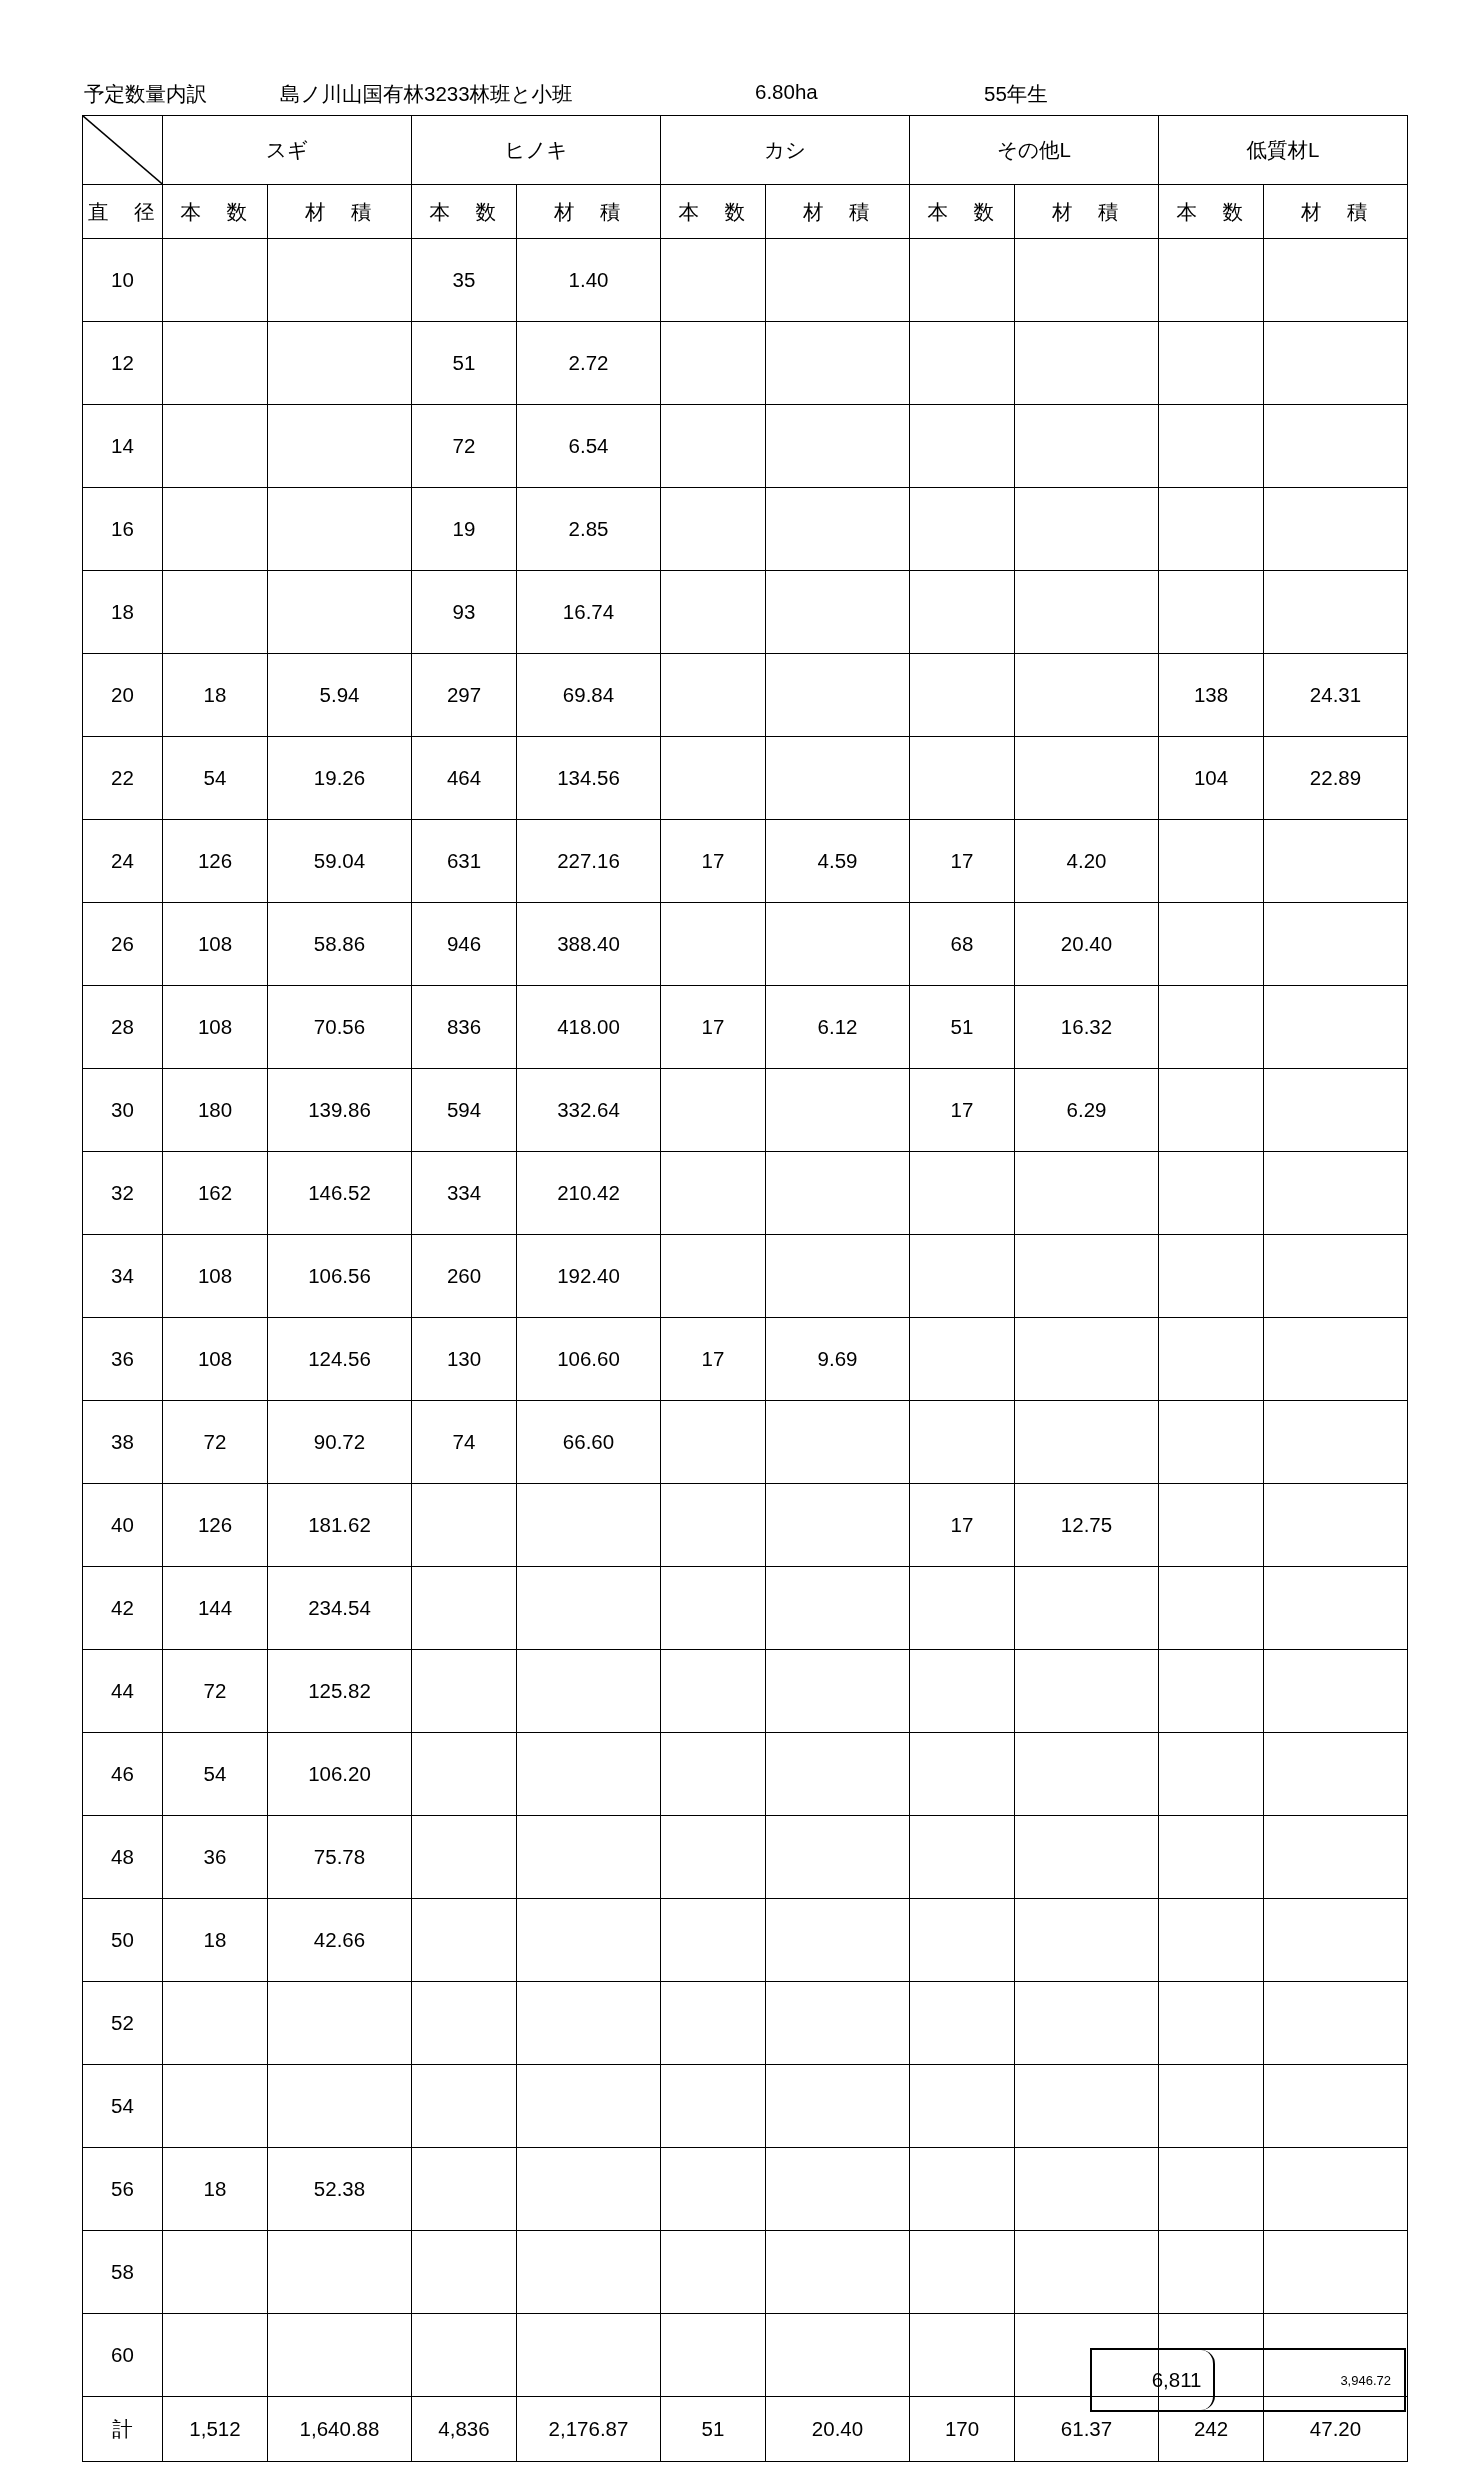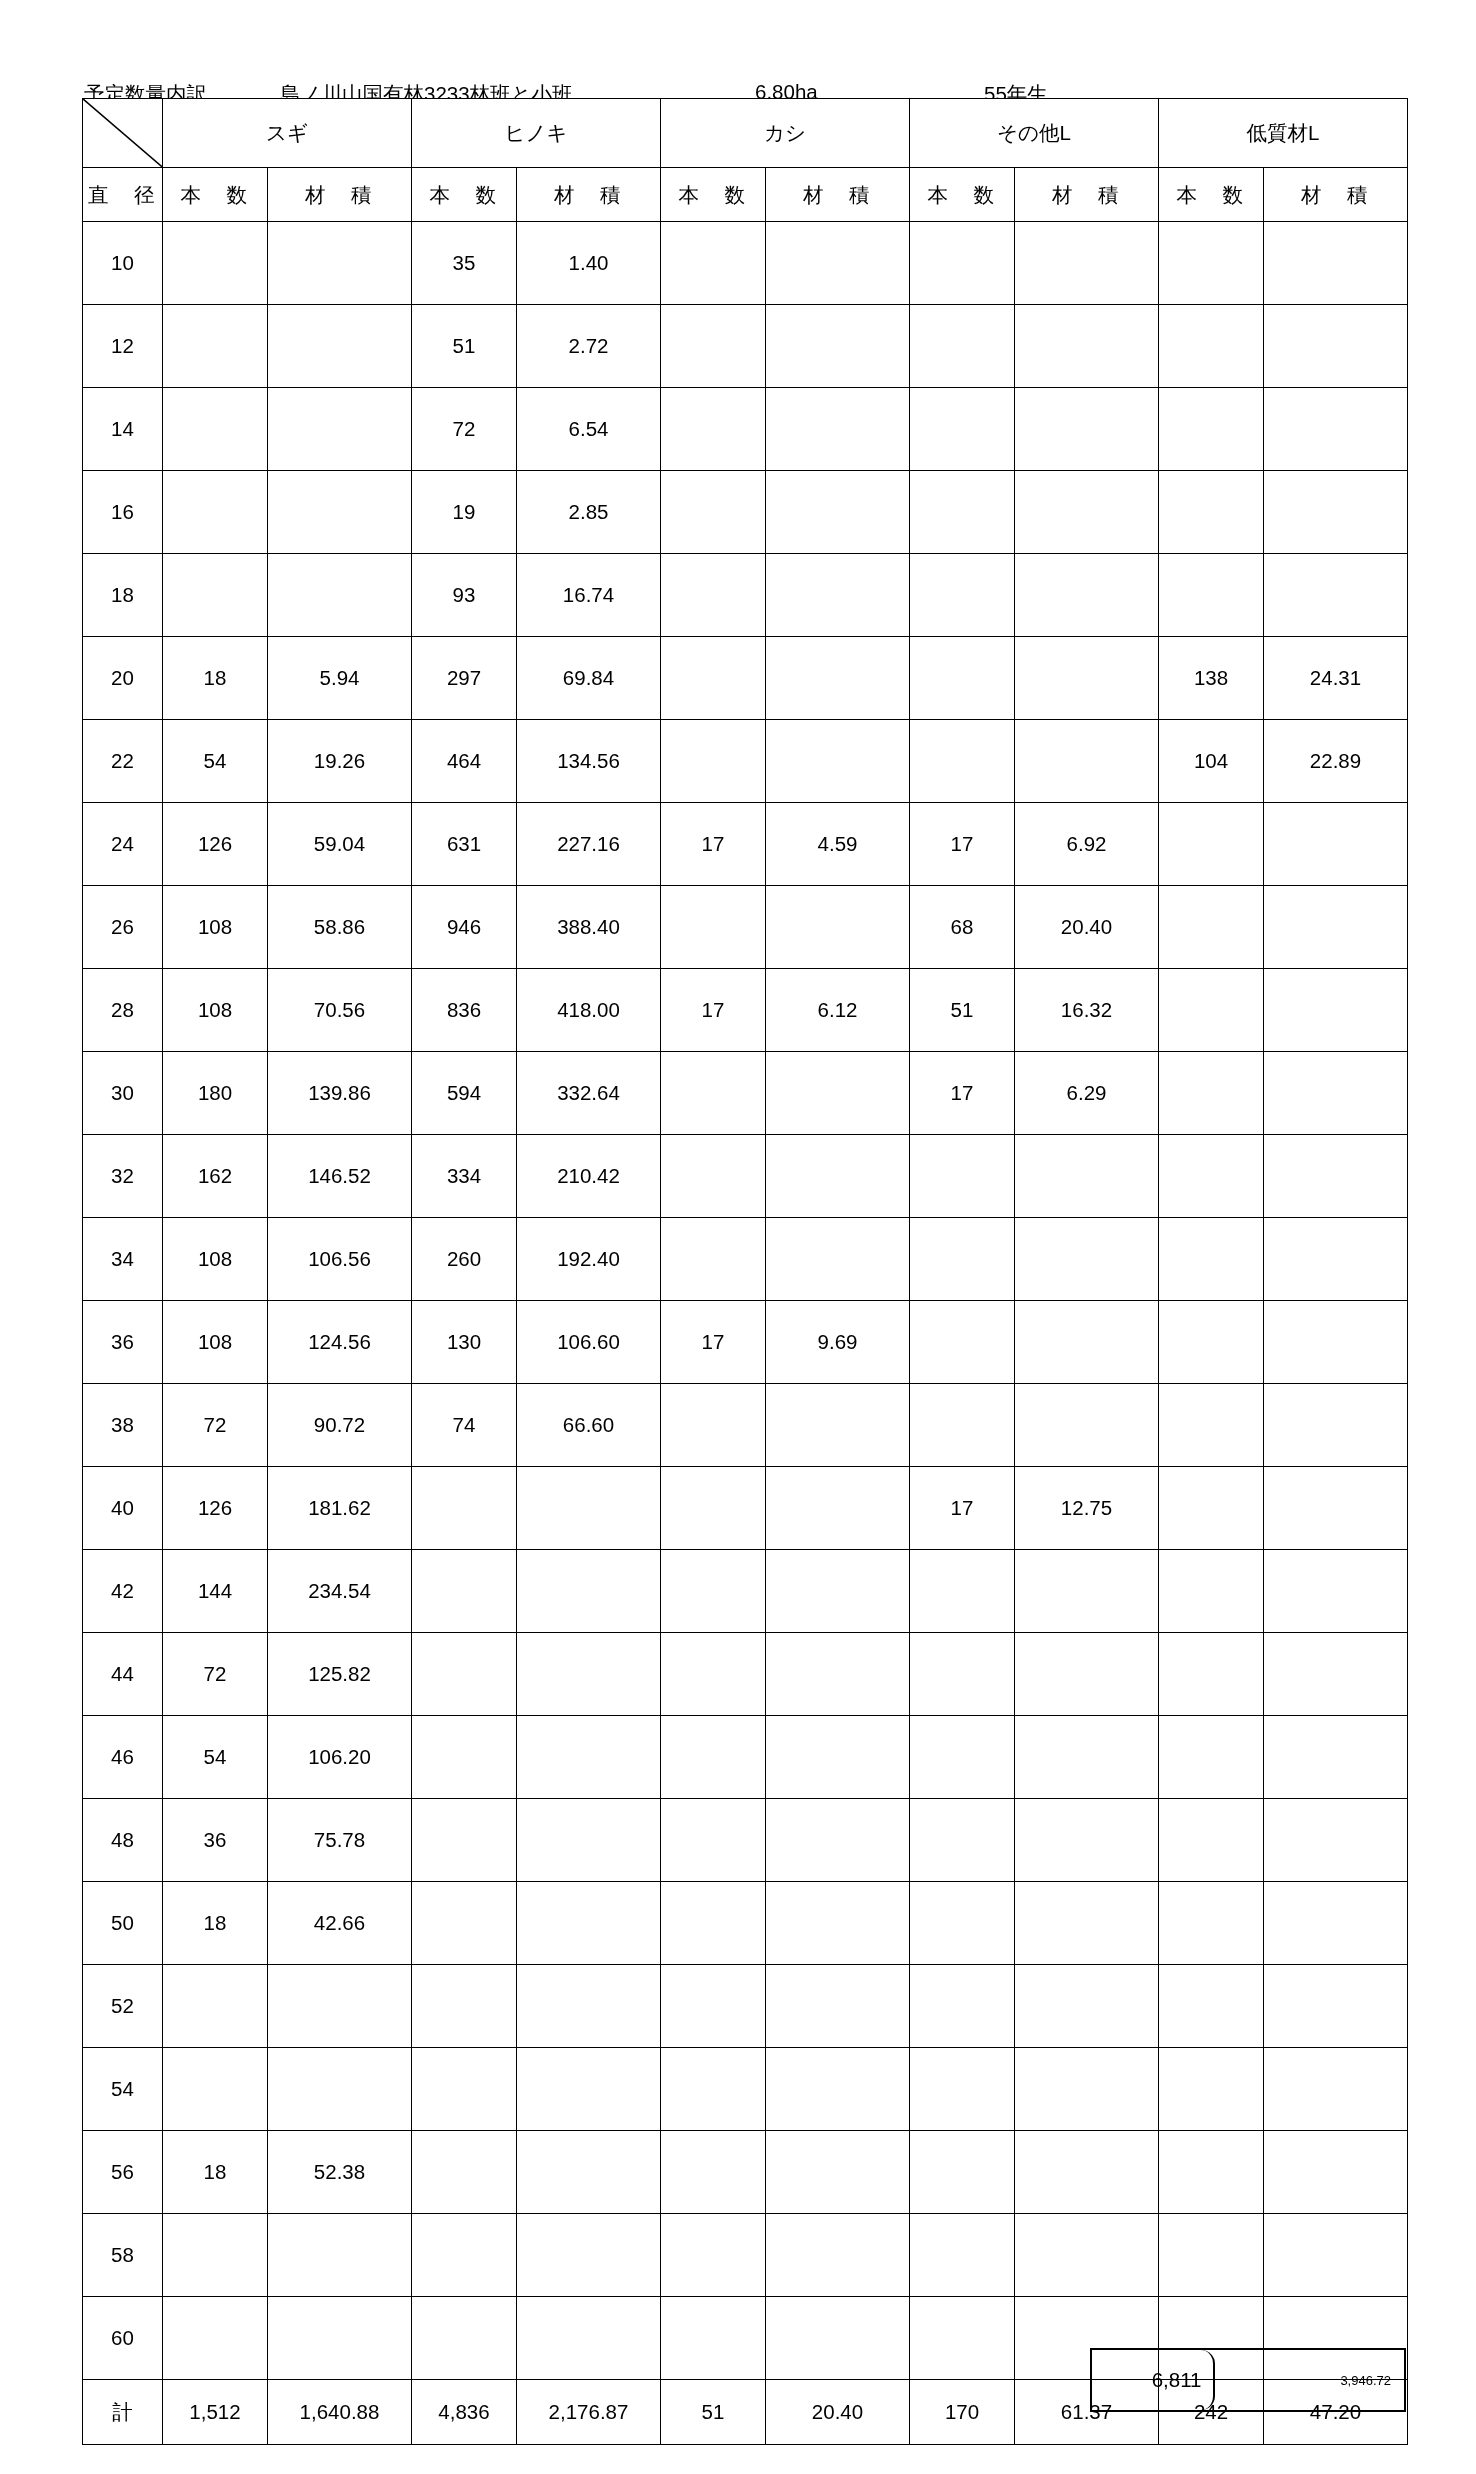--- a/index.html
+++ b/index.html
@@ -35,21 +35,21 @@
     vertical-align: top;
   }
   .h-title { width: 196px; margin-left: 20px; }
   .h-stand { width: 475px; }
   .h-area  { width: 229px; }
   .h-age   { width: 213px; }
 
   table.main {
     position: absolute;
     left: 82px;
-    top: 98px;
+    top: 115px;
     border-collapse: collapse;
     table-layout: fixed;
   }
   table.main td, table.main th {
     border: 1.3px solid #000000;
     font-size: 20.5px;
     font-weight: normal;
     padding: 0;
     text-align: center;
     vertical-align: middle;
@@ -262,21 +262,21 @@
         </tr>
         <tr class="row">
           <td class="dia">24</td>
           <td class="num">126</td>
           <td class="num">59.04</td>
           <td class="num">631</td>
           <td class="num">227.16</td>
           <td class="num">17</td>
           <td class="num">4.59</td>
           <td class="num">17</td>
-          <td class="num">6.92</td>
+          <td class="num">4.20</td>
           <td class="num"></td>
           <td class="num"></td>
         </tr>
         <tr class="row">
           <td class="dia">26</td>
           <td class="num">108</td>
           <td class="num">58.86</td>
           <td class="num">946</td>
           <td class="num">388.40</td>
           <td class="num"></td>

